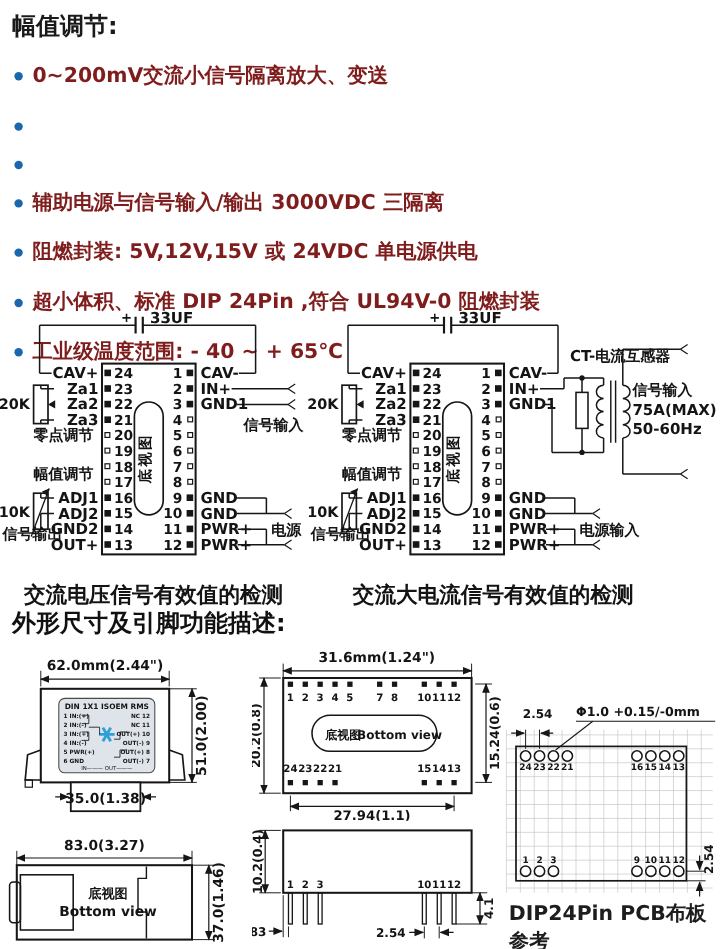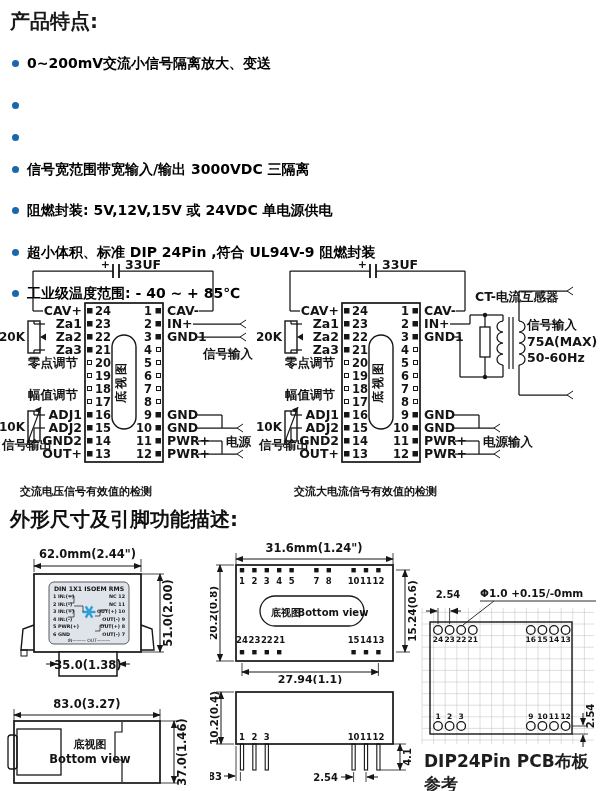--- a/index.html
+++ b/index.html
@@ -1,25 +1,25 @@
 <!DOCTYPE html>
 <html><head>
 <meta charset="utf-8">
 <style>
   html,body{margin:0;padding:0;background:#fff;}
   body{font-family:"DejaVu Sans","Liberation Sans",sans-serif;color:#1a1a1a;}
   #page{position:relative;width:600px;height:791px;background:#fff;overflow:hidden;}
   .sec-title{position:absolute;font-size:20px;font-weight:700;color:#111;}
   #features-wrap{position:absolute;left:10px;top:8px;width:582px;}
   #features-title{font-size:20px;font-weight:700;margin-bottom:7px;}
-  .feat{display:flex;align-items:flex-start;line-height:25.5px;font-size:14px;font-weight:600;color:#000000;margin-top:16px;}
+  .feat{display:flex;align-items:flex-start;line-height:25.5px;font-size:17px;font-weight:600;color:#7f1d1d;margin-top:16px;}
   .feat .dot{flex:0 0 auto;width:7px;height:7px;border-radius:50%;margin:9px 8px 0 2px;}
   #wiring-title{left:10px;top:231px;}
   #wiring-svg{position:absolute;left:0;top:257px;}
-  .wire-caption{position:absolute;font-size:11px;font-weight:700;color:#141414;top:484px;}
+  .wire-caption{position:absolute;font-size:18px;font-weight:700;color:#141414;top:484px;}
   #cap-left{left:20px;} #cap-right{left:294px;}
   #dims-title{left:10px;top:506px;}
   .mech{position:absolute;}
   #svg-front{left:2px;top:548px;} #svg-bottomview{left:2px;top:698px;}
   #svg-dip{left:210px;top:542px;} #svg-side{left:210px;top:684px;}
   #svg-pcb{left:420px;top:584px;}
   #pcb-caption{position:absolute;left:424px;top:750px;font-size:17px;font-weight:600;color:#1d1d1d;}
   svg text{font-family:"DejaVu Sans","Liberation Sans",sans-serif;fill:#141414;}
 </style>
 </head>
@@ -29,47 +29,47 @@
   <defs>
     <marker id="arw" viewBox="0 0 10 10" refX="9" refY="5" markerWidth="8" markerHeight="8" orient="auto-start-reverse">
       <path d="M0,1 L10,5 L0,9 z" fill="#161616"></path>
     </marker>
   </defs>
 </svg>
 
 <div id="page">
 
   <div id="features-wrap">
-    <div id="features-title">产品特点:</div>
+    <div id="features-title">幅值调节:</div>
     <div id="features-list">
         <div class="feat">
           <span class="dot" style="background: rgb(27, 103, 173);"></span>
           <span class="ftxt">0~200mV交流小信号隔离放大、变送</span>
         </div>
         <div class="feat">
           <span class="dot" style="background: rgb(27, 103, 173);"></span>
         </div>
         <div class="feat">
           <span class="dot" style="background: rgb(27, 103, 173);"></span>
         </div>
         <div class="feat">
           <span class="dot" style="background: rgb(27, 103, 173);"></span>
-          <span class="ftxt">信号宽范围带宽输入/输出 3000VDC 三隔离</span>
+          <span class="ftxt">辅助电源与信号输入/输出 3000VDC 三隔离</span>
         </div>
         <div class="feat">
           <span class="dot" style="background: rgb(27, 103, 173);"></span>
           <span class="ftxt">阻燃封装: 5V,12V,15V 或 24VDC 单电源供电</span>
         </div>
         <div class="feat">
           <span class="dot" style="background: rgb(27, 103, 173);"></span>
-          <span class="ftxt">超小体积、标准 DIP 24Pin ,符合 UL94V-9 阻燃封装</span>
-        </div>
-        <div class="feat">
-          <span class="dot" style="background: rgb(27, 103, 173);"></span>
-          <span class="ftxt">工业级温度范围: - 40 ~ + 85℃</span>
+          <span class="ftxt">超小体积、标准 DIP 24Pin ,符合 UL94V-0 阻燃封装</span>
+        </div>
+        <div class="feat">
+          <span class="dot" style="background: rgb(27, 103, 173);"></span>
+          <span class="ftxt">工业级温度范围: - 40 ~ + 65℃</span>
         </div>
       </div>
   </div>
 
   <svg id="wiring-svg" width="600" height="226" viewBox="0 0 600 226">
       <g>
         <rect x="85" y="46" width="78" height="159" rx="0" fill="none" stroke="#161616" stroke-width="1.7"></rect>
         <rect x="112" y="78" width="24" height="94" rx="12" fill="none" stroke="#161616" stroke-width="1.4"></rect>
         <text x="0" y="0" font-size="12" text-anchor="middle" fill="#141414" font-weight="600" transform="translate(125,125) rotate(-90)" letter-spacing="2">底视图</text>
         <rect x="87" y="51" width="5.5" height="5.5" rx="0" fill="#161616" stroke="none" stroke-width="1.25"></rect>

